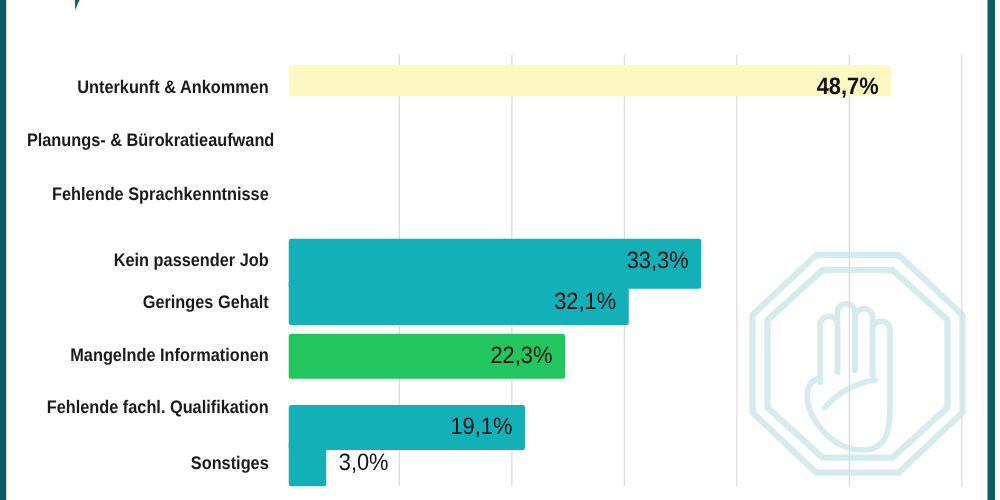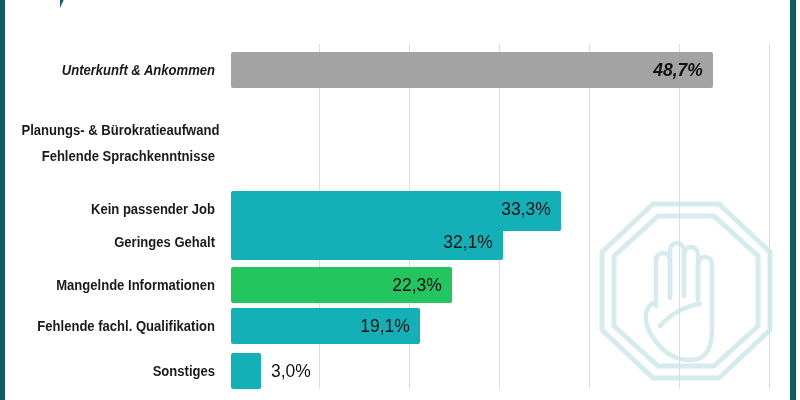--- a/index.html
+++ b/index.html
@@ -171,27 +171,27 @@
   <div class="gridlines">
     <div class="gridline" style="left:88px"></div>
     <div class="gridline" style="left:178px"></div>
     <div class="gridline" style="left:268px"></div>
     <div class="gridline" style="left:358px"></div>
     <div class="gridline" style="left:448px"></div>
     <div class="gridline" style="left:538px"></div>
   </div>
 
   <div id="rows">
-      <div class="row" style="top: 52px; font-style: italic;">
+      <div class="row" style="top: 52px;">
         <div class="row-label">Unterkunft &amp; Ankommen</div>
-        <div class="bar" style="width: 482.13px; height: 36px; background: #a3a3a3;">
+        <div class="bar" style="width: 482.13px; height: 25px; background: #fef9c3;">
           <div class="bar-value inside emph">48,7%</div>
         </div>
       </div>
-      <div class="row" style="top: 112px;">
+      <div class="row" style="top: 95px;">
         <div class="row-label">Planungs- &amp; Bürokratieaufwand</div>
       </div>
       <div class="row" style="top: 138px;">
         <div class="row-label">Fehlende Sprachkenntnisse</div>
       </div>
       <div class="row" style="top: 191px; text-decoration: underline;">
         <div class="row-label">Kein passender Job</div>
         <div class="bar" style="width: 329.67px; height: 40px; background: rgb(19, 176, 184);">
           <div class="bar-value inside">33,3%</div>
         </div>
@@ -203,21 +203,21 @@
         </div>
       </div>
       <div class="row" style="top: 267px; text-decoration: underline;">
         <div class="row-label">Mangelnde Informationen</div>
         <div class="bar" style="width: 220.77px; height: 36px; background: #22c55e;">
           <div class="bar-value inside">22,3%</div>
         </div>
       </div>
       <div class="row" style="top: 308px;">
         <div class="row-label">Fehlende fachl. Qualifikation</div>
-        <div class="bar" style="width: 189.09px; height: 36px; background: rgb(19, 176, 184);">
+        <div class="bar" style="width: 189.09px; height: 36px; background: rgb(19, 176, 184); margin-top: 16px;">
           <div class="bar-value inside">19,1%</div>
         </div>
       </div>
       <div class="row" style="top: 353px;">
         <div class="row-label">Sonstiges</div>
         <div class="bar" style="width: 29.7px; height: 36px; background: rgb(19, 176, 184);"></div>
         <div class="bar-value outside" style="left: 270.7px;">3,0%</div>
       </div>
     </div>
 

